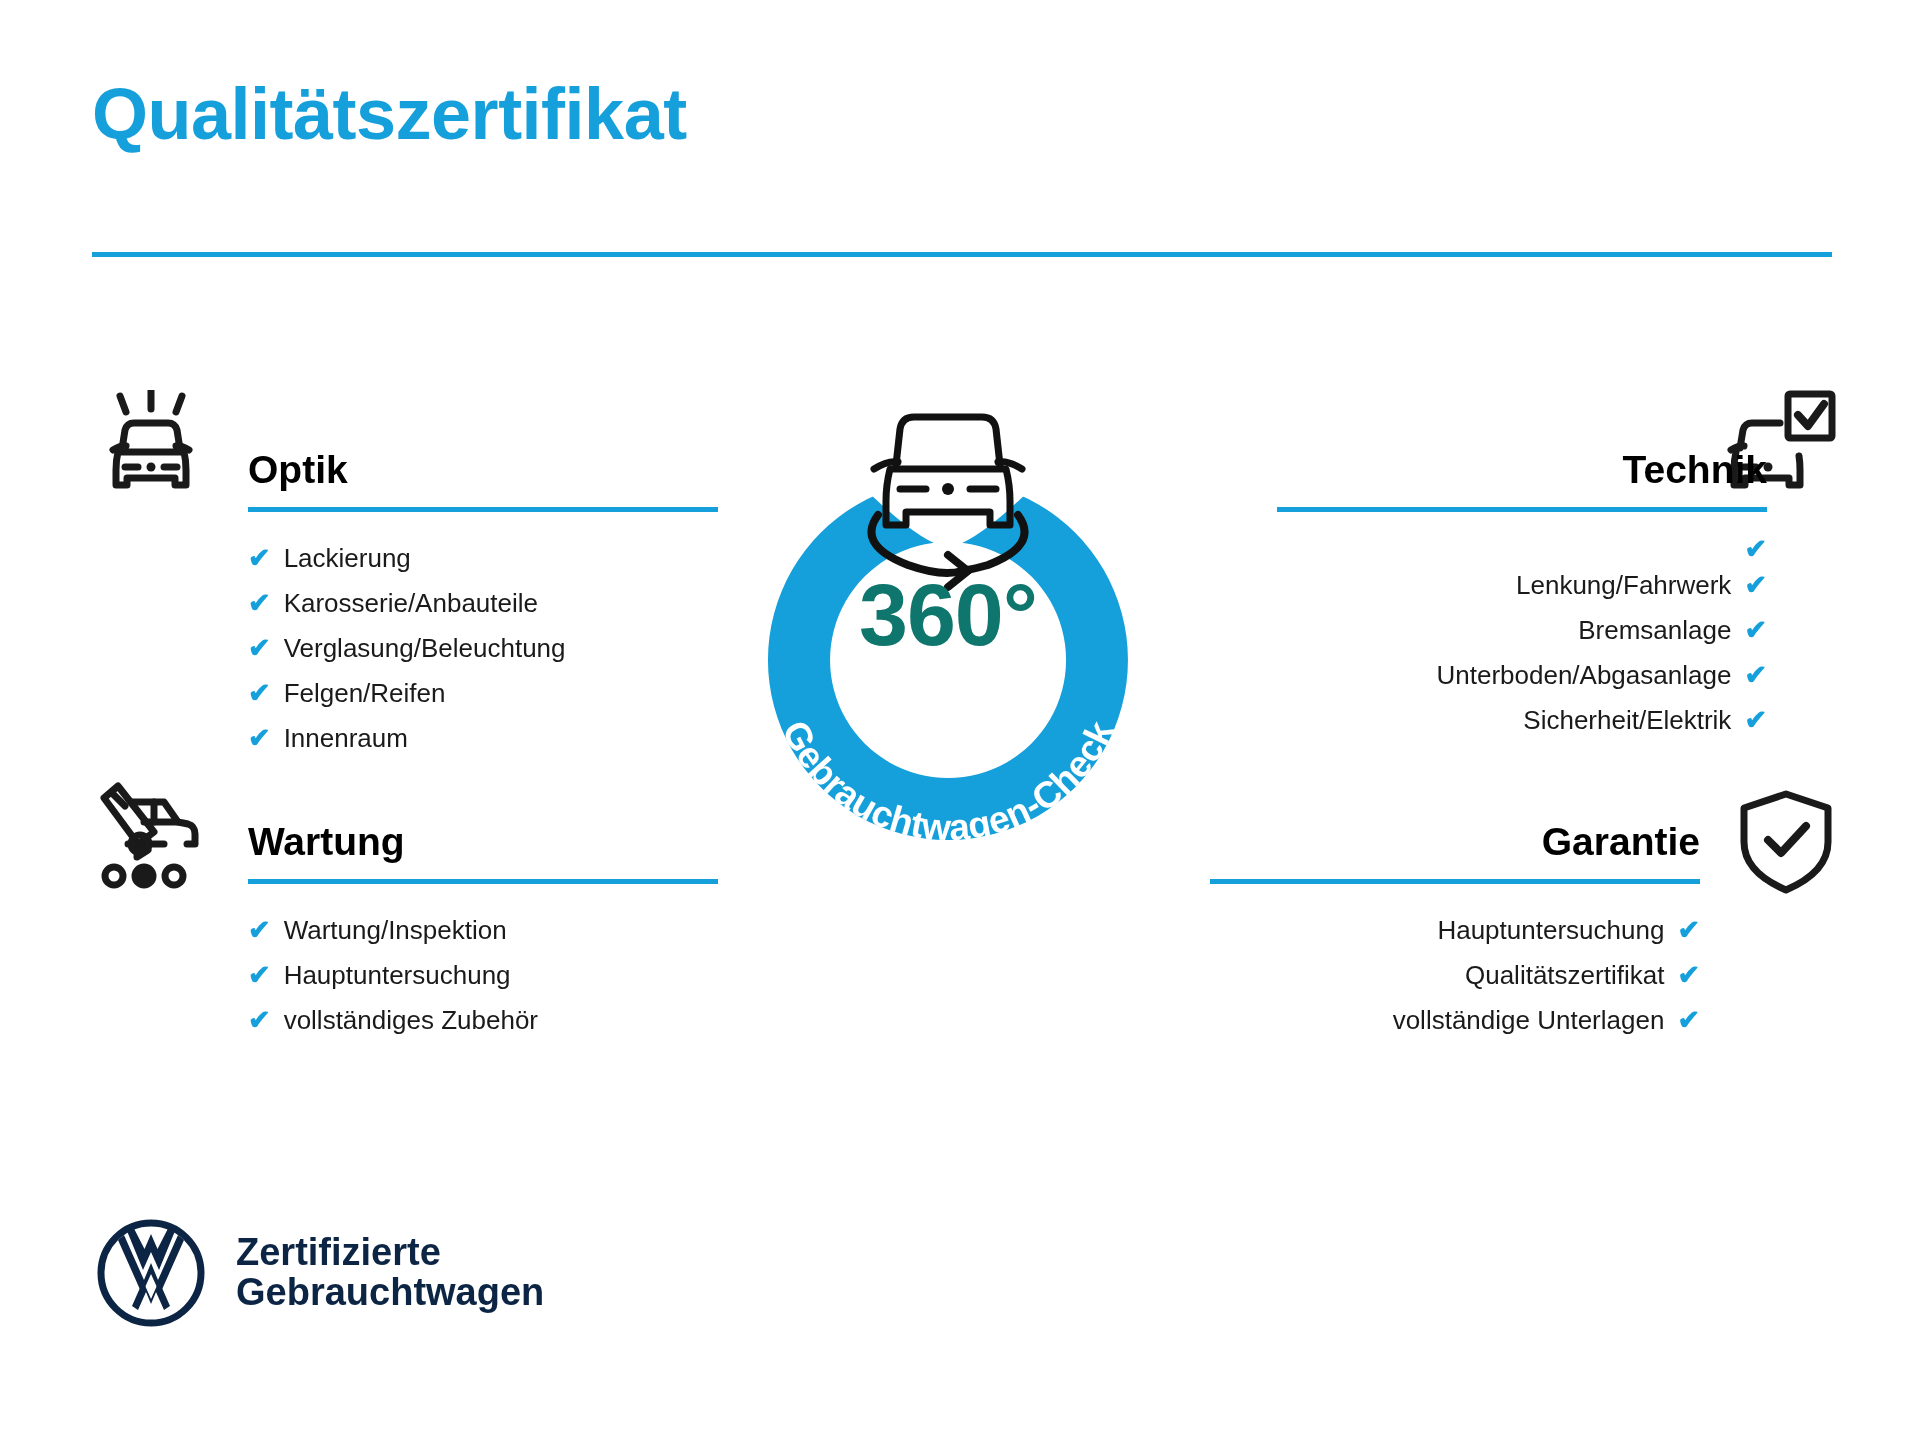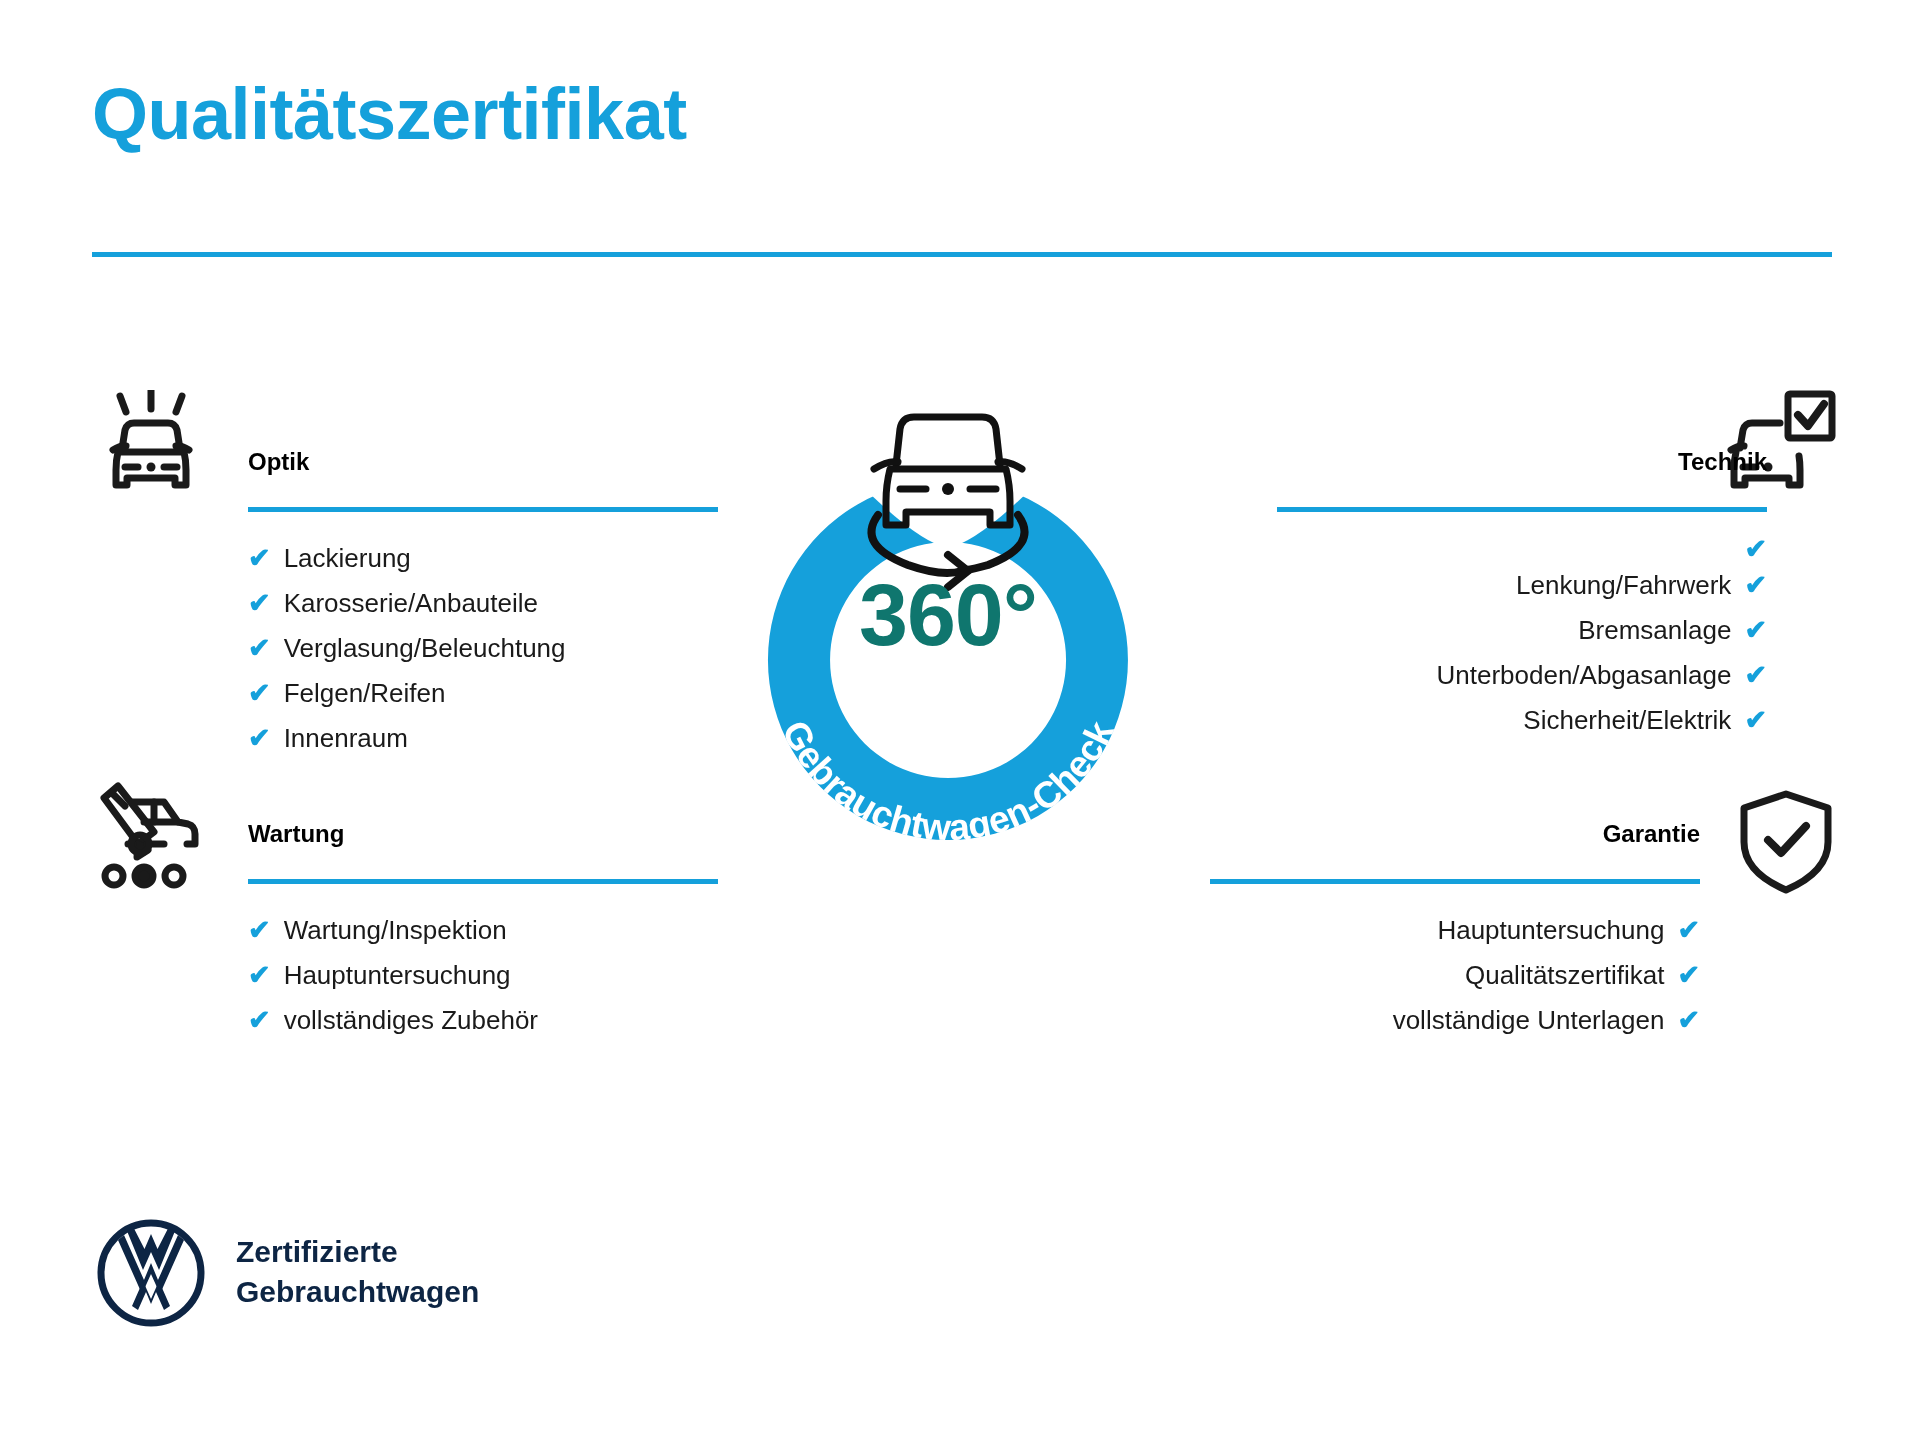--- a/index.html
+++ b/index.html
@@ -47,21 +47,21 @@
 
   
   .section {
     position: absolute;
   }
   .section-head {
     position: relative;
     height: 62px;
   }
   .section-title {
-    font-size: 24px;
+    font-size: 39px;
     font-weight: bold;
     color: #000000;
     line-height: 1;
     white-space: nowrap;
   }
   .section-rule {
     position: absolute;
     left: 0;
     right: 0;
     bottom: 0;
@@ -149,21 +149,21 @@
     position: absolute;
     left: 0;
     top: 0;
     width: 110px;
     height: 110px;
   }
   .brand-text {
     position: absolute;
     left: 140px;
     top: 14px;
-    font-size: 30px;
+    font-size: 38px;
     font-weight: bold;
     color: #0d2544;
     line-height: 40px;
     white-space: nowrap;
   }
   .brand-line2 { top: 54px; }
 </style>
 </head>
 <body>
 

